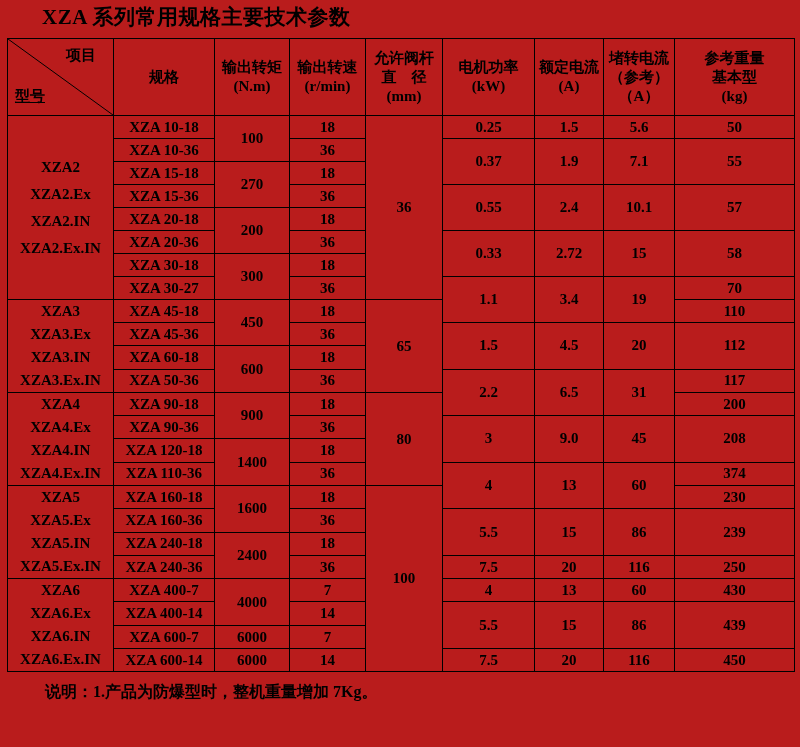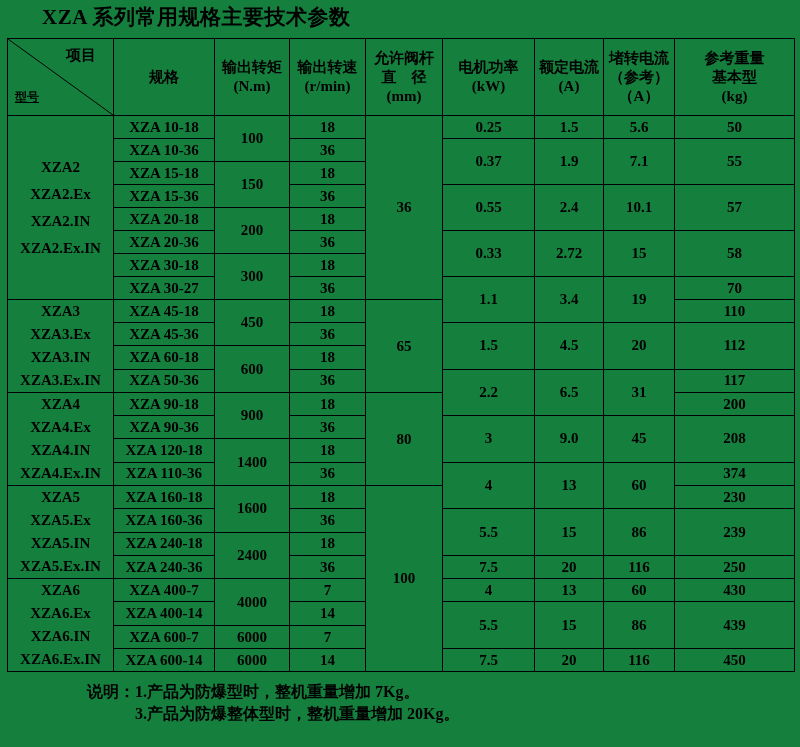--- a/index.html
+++ b/index.html
@@ -1,21 +1,21 @@
 <!DOCTYPE html>
 <html><head>
 <meta charset="utf-8">
 <style>
   * { box-sizing: border-box; }
   html, body { margin: 0; padding: 0; }
   .page {
     position: relative;
     width: 800px;
     height: 747px;
-    background: #15803d;
+    background: #b91c1c;
     color: #000;
     font-family: "Liberation Serif", "DejaVu Serif", serif;
     overflow: hidden;
   }
   .title {
     position: absolute;
     top: 3px;
     left: 42px;
     font-size: 21px;
     font-weight: 700;
@@ -49,28 +49,27 @@
   td.corner {
     position: relative;
   }
   td.corner svg.diag {
     position: absolute;
     top: 0; left: 0;
     width: 100%; height: 100%;
     display: block;
   }
   .corner-top    { position: absolute; top: 7px;  right: 17px; font-size: 15px; }
-  .corner-bottom { position: absolute; bottom: 9px; left: 7px; font-size: 12px; text-decoration: underline; }
+  .corner-bottom { position: absolute; bottom: 9px; left: 7px; font-size: 15px; text-decoration: underline; }
   .notes {
     position: absolute;
     left: 45px;
     top: 681px;
     font-size: 16px;
     font-weight: 700;
-    margin-left: 42px;
   }
   .note-line { height: 22px; line-height: 22px; white-space: nowrap; }
   .note-line.indent { padding-left: 48px; }
 </style>
 </head>
 <body>
 
 <div class="page">
 
   <div class="title">XZA 系列常用规格主要技术参数</div>
@@ -151,21 +150,21 @@
       <tr class="r">
         <td class="spec-cell">XZA 10-36</td>
         <td>36</td>
         <td rowspan="2">0.37</td>
         <td rowspan="2">1.9</td>
         <td rowspan="2">7.1</td>
         <td rowspan="2">55</td>
       </tr>
       <tr class="r">
         <td class="spec-cell">XZA 15-18</td>
-        <td rowspan="2">150</td>
+        <td rowspan="2">270</td>
         <td>18</td>
       </tr>
       <tr class="r">
         <td class="spec-cell">XZA 15-36</td>
         <td>36</td>
         <td rowspan="2">0.55</td>
         <td rowspan="2">2.4</td>
         <td rowspan="2">10.1</td>
         <td rowspan="2">57</td>
       </tr>
@@ -336,16 +335,15 @@
         <td>7.5</td>
         <td>20</td>
         <td>116</td>
         <td>450</td>
       </tr>
     </tbody>
   </table>
 
   <div class="notes">
     <div class="note-line"><span>说明：</span><span>1.产品为防爆型时，整机重量增加 7Kg。</span></div>
-    <div class="note-line indent"><span>3.产品为防爆整体型时，整机重量增加 20Kg。</span></div>
   </div>
 
 </div>
 
 </body></html>

